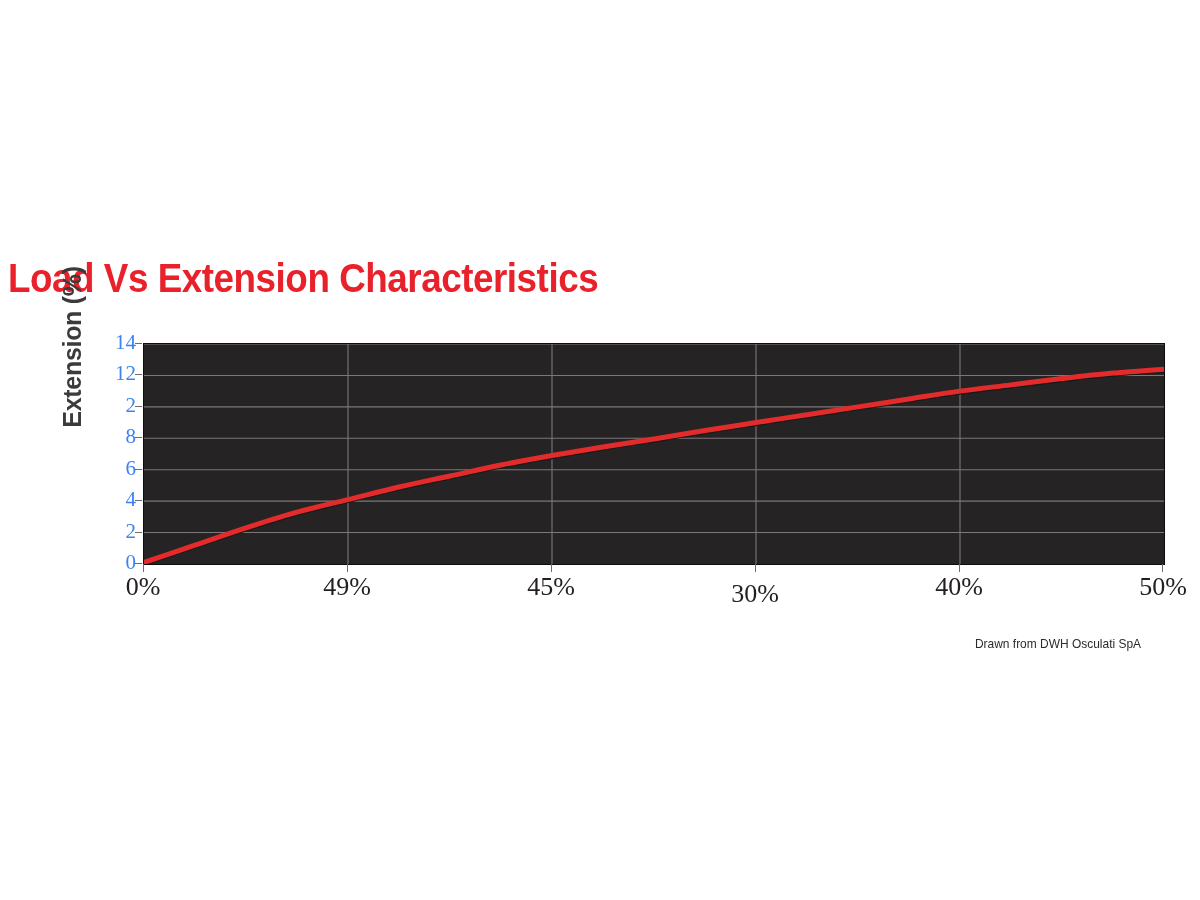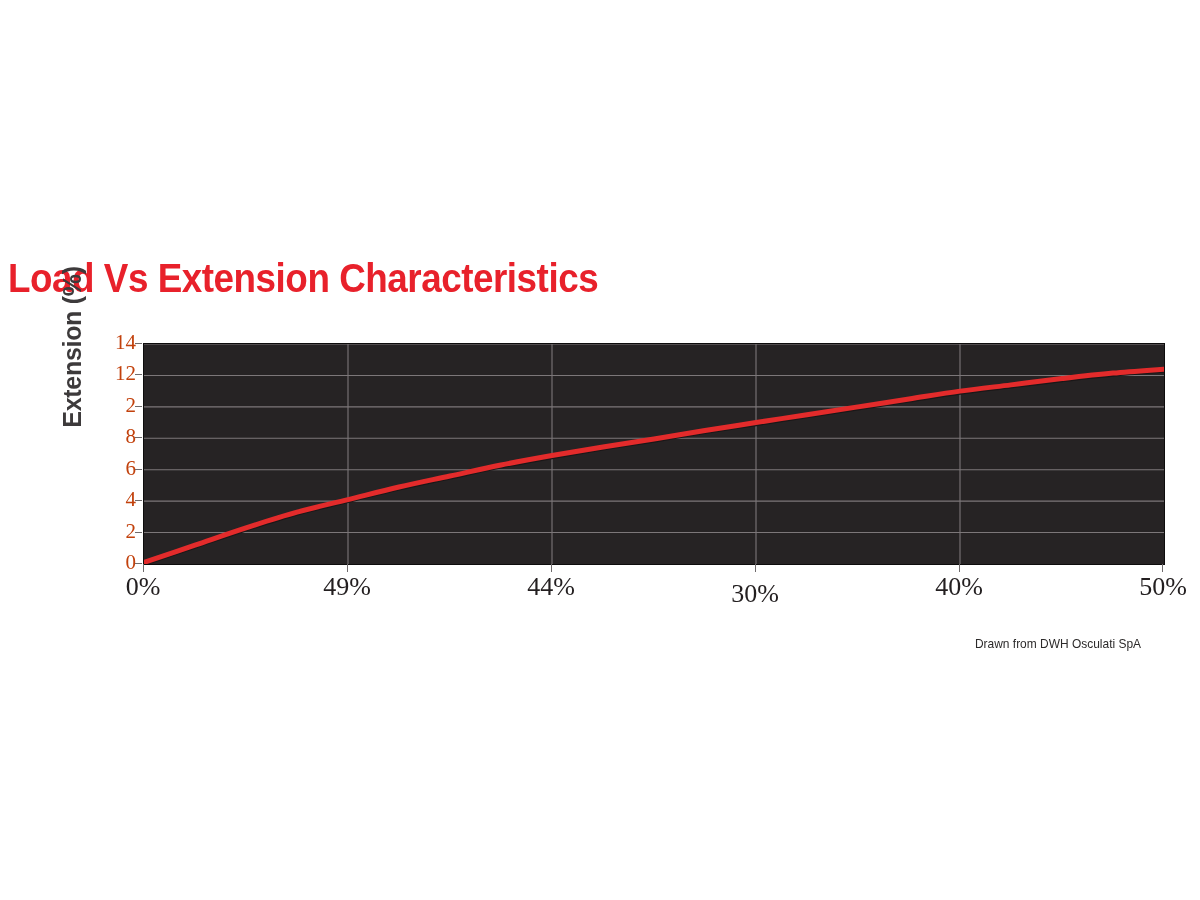--- a/index.html
+++ b/index.html
@@ -59,21 +59,21 @@
     display: block;
   }
 
   
   .ytick {
     position: absolute;
     right: 0;
     width: 60px;
     text-align: right;
     font-size: 21px;
-    color: #c2410c;
+    color: #3b82f6;
     line-height: 21px;
     font-family: "Liberation Serif", serif;
   }
   #ytick-holder {
     position: absolute;
     left: 70px;
     top: 343px;
     width: 66px;
     height: 220px;
   }
@@ -173,21 +173,21 @@
           <line x1="816" x2="816" y1="0" y2="220" stroke="#7c7779" stroke-width="1.1"></line>
         </g>
       <path id="series-shadow" fill="none" stroke="#1a1718" stroke-width="3.4" stroke-linecap="round" stroke-linejoin="round" d="M 0.00 218.43 C 8.50 215.55, 34.00 206.90, 51.00 201.14 C 68.00 195.38, 85.00 189.36, 102.00 183.86 C 119.00 178.36, 136.00 172.86, 153.00 168.14 C 170.00 163.43, 187.00 159.76, 204.00 155.57 C 221.00 151.38, 238.00 146.93, 255.00 143.00 C 272.00 139.07, 289.00 135.67, 306.00 132.00 C 323.00 128.33, 340.00 124.40, 357.00 121.00 C 374.00 117.60, 391.00 114.58, 408.00 111.57 C 425.00 108.56, 442.00 105.68, 459.00 102.93 C 476.00 100.18, 493.00 97.82, 510.00 95.07 C 527.00 92.32, 544.00 89.18, 561.00 86.43 C 578.00 83.68, 595.00 81.19, 612.00 78.57 C 629.00 75.95, 646.00 73.33, 663.00 70.71 C 680.00 68.10, 697.00 65.48, 714.00 62.86 C 731.00 60.24, 748.00 57.62, 765.00 55.00 C 782.00 52.38, 799.00 49.50, 816.00 47.14 C 833.00 44.79, 850.00 42.95, 867.00 40.86 C 884.00 38.76, 901.00 36.54, 918.00 34.57 C 935.00 32.61, 952.00 30.64, 969.00 29.07 C 986.00 27.50, 1011.50 25.80, 1020.00 25.14" transform="translate(0,1.9)"></path>
       <path id="series-line" fill="none" stroke="#e32b2b" stroke-width="5" stroke-linecap="round" stroke-linejoin="round" d="M 0.00 218.43 C 8.50 215.55, 34.00 206.90, 51.00 201.14 C 68.00 195.38, 85.00 189.36, 102.00 183.86 C 119.00 178.36, 136.00 172.86, 153.00 168.14 C 170.00 163.43, 187.00 159.76, 204.00 155.57 C 221.00 151.38, 238.00 146.93, 255.00 143.00 C 272.00 139.07, 289.00 135.67, 306.00 132.00 C 323.00 128.33, 340.00 124.40, 357.00 121.00 C 374.00 117.60, 391.00 114.58, 408.00 111.57 C 425.00 108.56, 442.00 105.68, 459.00 102.93 C 476.00 100.18, 493.00 97.82, 510.00 95.07 C 527.00 92.32, 544.00 89.18, 561.00 86.43 C 578.00 83.68, 595.00 81.19, 612.00 78.57 C 629.00 75.95, 646.00 73.33, 663.00 70.71 C 680.00 68.10, 697.00 65.48, 714.00 62.86 C 731.00 60.24, 748.00 57.62, 765.00 55.00 C 782.00 52.38, 799.00 49.50, 816.00 47.14 C 833.00 44.79, 850.00 42.95, 867.00 40.86 C 884.00 38.76, 901.00 36.54, 918.00 34.57 C 935.00 32.61, 952.00 30.64, 969.00 29.07 C 986.00 27.50, 1011.50 25.80, 1020.00 25.14"></path>
     </svg>
   </div>
 
   <div id="xtick-holder">
       <div class="xtick" style="left: -60px; top: 0px;">0%</div>
       <div class="xtick" style="left: 144px; top: 0px;">49%</div>
-      <div class="xtick" style="left: 348px; top: 0px;">44%</div>
+      <div class="xtick" style="left: 348px; top: 0px;">45%</div>
       <div class="xtick" style="left: 552px; top: 7px;">30%</div>
       <div class="xtick" style="left: 756px; top: 0px;">40%</div>
       <div class="xtick" style="left: 960px; top: 0px;">50%</div>
     </div>
 
 
   <div id="source-note">Drawn from DWH Osculati SpA</div>
 
 <div style="position: absolute; background: rgb(111, 107, 108); width: 7px; height: 1px; left: 135px; top: 563px;"></div>
     <div style="position: absolute; background: rgb(111, 107, 108); width: 7px; height: 1px; left: 135px; top: 531.571px;"></div>

